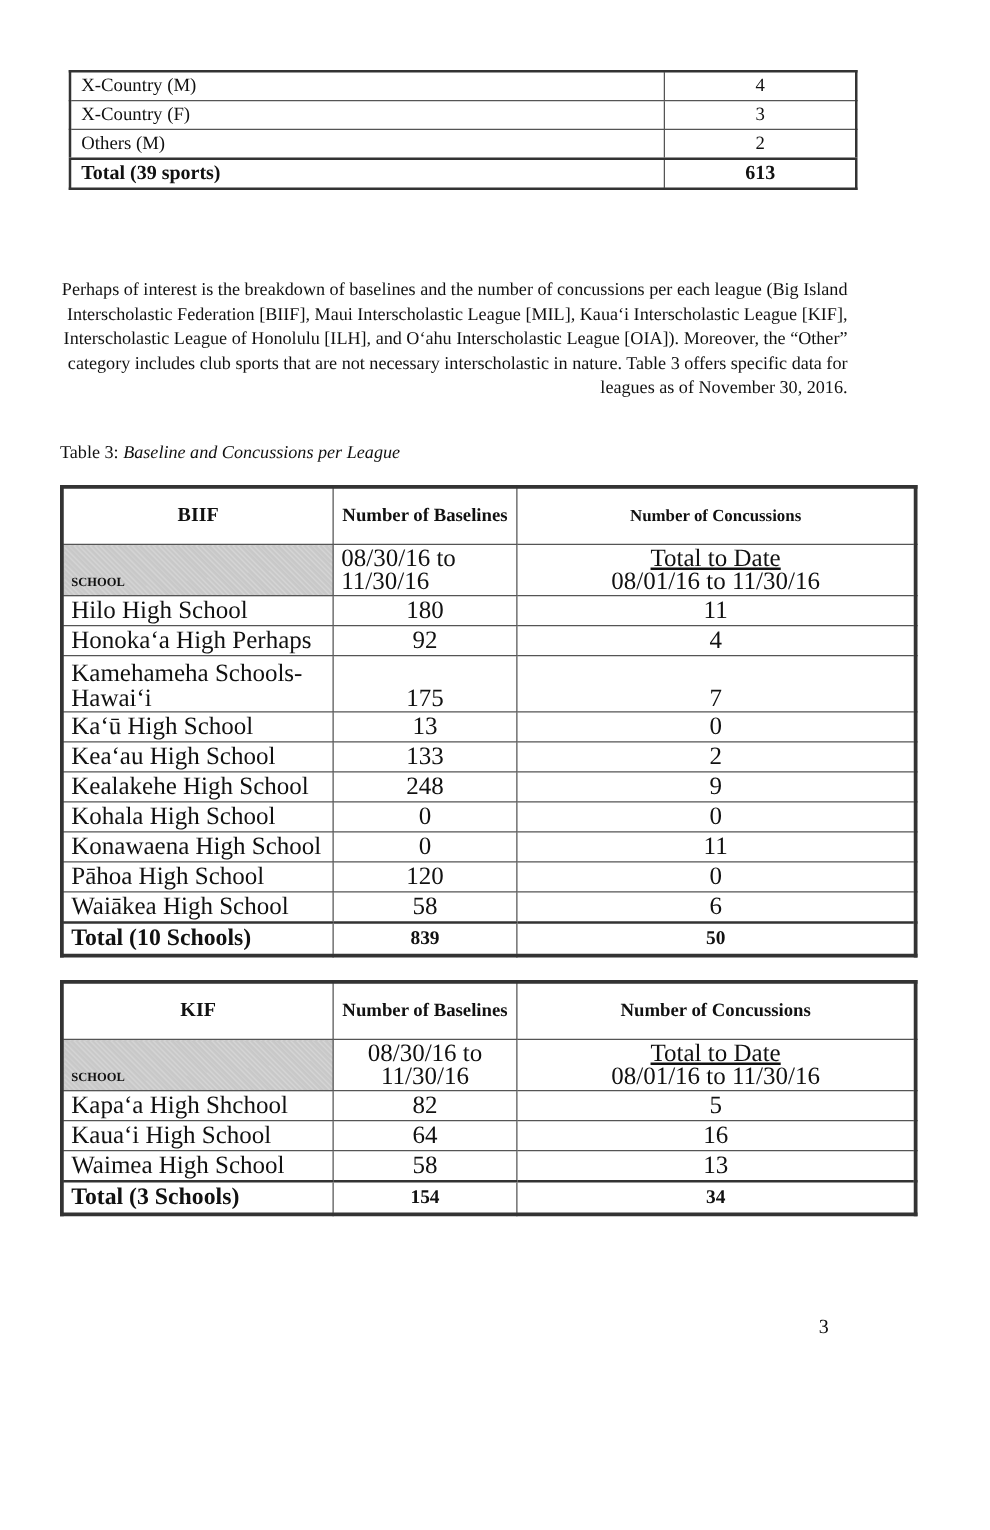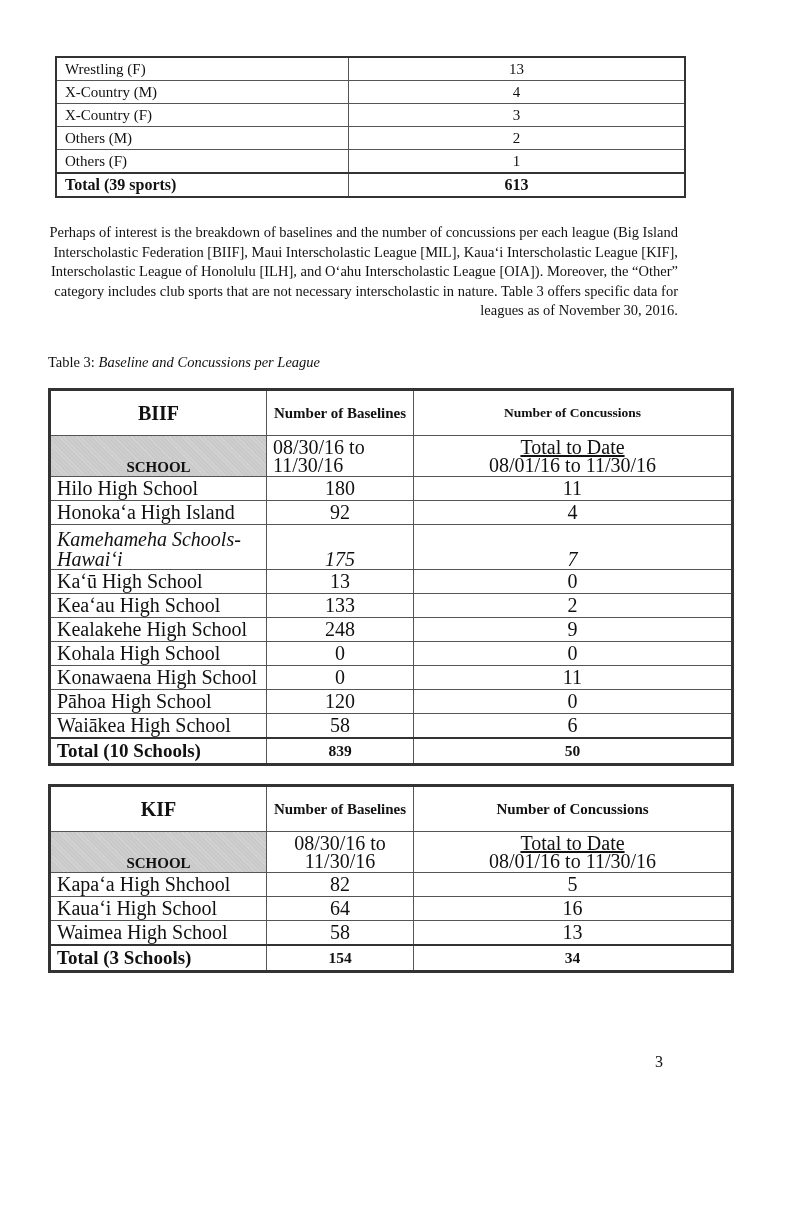--- a/index.html
+++ b/index.html
@@ -23,65 +23,57 @@
   .caption { left: 48px; top: 354px; font-size: 14.5px; }
   .caption i { }
 
   
   .lt { left: 48px; width: 686px; border: 3px solid #333; }
   .lt td { border: 1px solid #555; padding: 0 6px; font-size: 20px; height: 22px; }
   .lt td.c1 { width: 203px; }
   .lt td.c2 { width: 134px; text-align: center; }
   .lt td.c3 { text-align: center; }
   .lt tr.head td { height: 44px; font-weight: bold; text-align: center; }
-  .lt tr.head td.league { font-size: 20px; text-align: center; }
+  .lt tr.head td.league { font-size: 16px; text-align: center; }
   .lt tr.head td.c2 { font-size: 15px; line-height: 19px; }
   .lt tr.head td.c3.small { font-size: 13.5px; }
   .lt tr.head td.c3.big { font-size: 15px; }
   .lt tr.sub td { height: 40px; line-height: 18px; }
   .lt tr.sub td.school {
     background: #c8c8c8;
     background-image: repeating-linear-gradient(45deg, rgba(255,255,255,0.25) 0 1px, transparent 1px 3px);
-    font-weight: bold; text-align: center; vertical-align: bottom; font-size: 15px;
+    font-weight: bold; text-align: left; vertical-align: bottom; font-size: 10px;
   }
   .lt tr.sub td.c2.left { text-align: left; }
   .lt tr.sub u { text-decoration: underline; }
-  .lt tr.tall td { height: 44px; vertical-align: bottom; line-height: 20px; font-style: italic; }
+  .lt tr.tall td { height: 44px; vertical-align: bottom; line-height: 20px; }
   .lt tr.total td { border-top: 2px solid #333; font-weight: bold; font-size: 19px; height: 24px; }
   .lt tr.total td.c2, .lt tr.total td.c3 { font-size: 15.5px; }
 
   #biif { top: 388px; }
   #kif { top: 784px; }
 
   .pagenum { left: 655px; top: 1053px; font-size: 16px; }
 </style>
 </head>
 <body>
 
 <table id="t2" class="abs">
   <tbody>
     <tr>
-      <td style="width:275px">Wrestling (F)</td>
-      <td class="num">13</td>
-    </tr>
-    <tr>
       <td>X-Country (M)</td>
       <td class="num">4</td>
     </tr>
     <tr>
       <td>X-Country (F)</td>
       <td class="num">3</td>
     </tr>
     <tr>
       <td>Others (M)</td>
       <td class="num">2</td>
-    </tr>
-    <tr>
-      <td>Others (F)</td>
-      <td class="num">1</td>
     </tr>
     <tr class="total">
       <td>Total (39 sports)</td>
       <td class="num">613</td>
     </tr>
   </tbody>
 </table>
 
 <p class="abs para" style="margin:0">Perhaps of interest is the breakdown of baselines and the number of concussions per each league (Big Island Interscholastic Federation [BIIF], Maui Interscholastic League [MIL], Kaua‘i Interscholastic League [KIF], Interscholastic League of Honolulu [ILH], and O‘ahu Interscholastic League [OIA]). Moreover, the “Other” category includes club sports that are not necessary interscholastic in nature. Table 3 offers specific data for leagues as of November 30, 2016.</p>
 
@@ -98,21 +90,21 @@
       <td class="c1 school">SCHOOL</td>
       <td class="c2 left"><span>08/30/16 to</span><br><span>11/30/16</span></td>
       <td class="c3"><u>Total to Date</u><br><span>08/01/16 to 11/30/16</span></td>
     </tr>
     <tr>
       <td class="c1">Hilo High School</td>
       <td class="c2">180</td>
       <td class="c3">11</td>
     </tr>
     <tr>
-      <td class="c1">Honoka‘a High Island</td>
+      <td class="c1">Honoka‘a High Perhaps</td>
       <td class="c2">92</td>
       <td class="c3">4</td>
     </tr>
     <tr class="tall">
       <td class="c1"><span>Kamehameha Schools-</span><br><span>Hawai‘i</span></td>
       <td class="c2">175</td>
       <td class="c3">7</td>
     </tr>
     <tr>
       <td class="c1">Ka‘ū High School</td>

